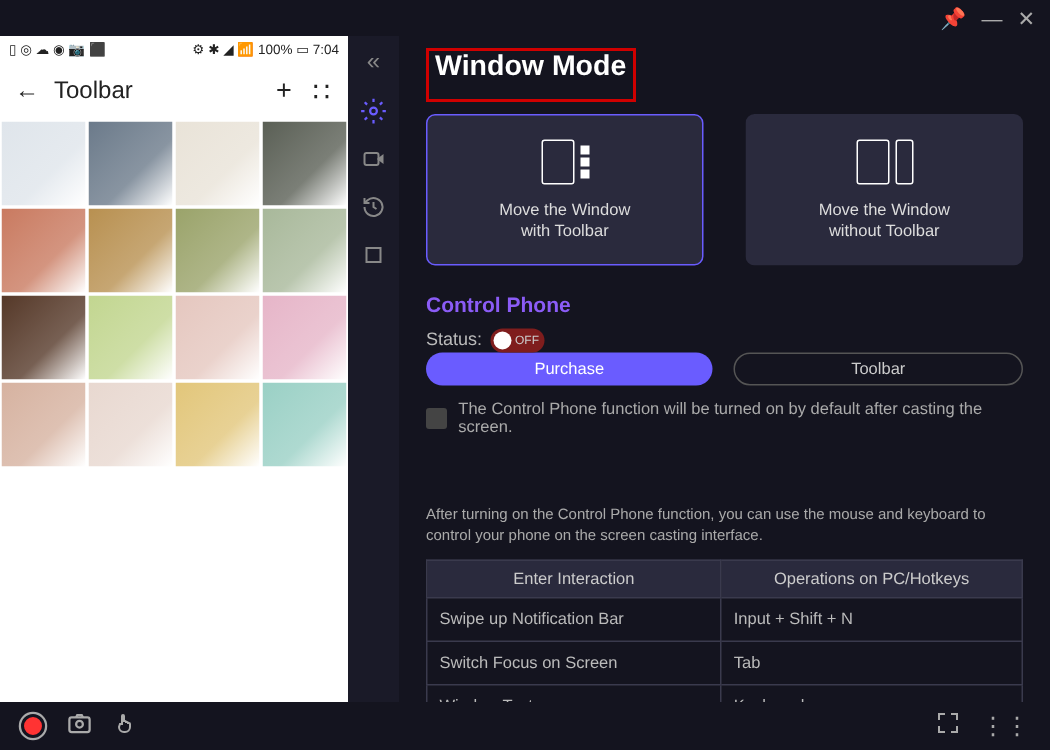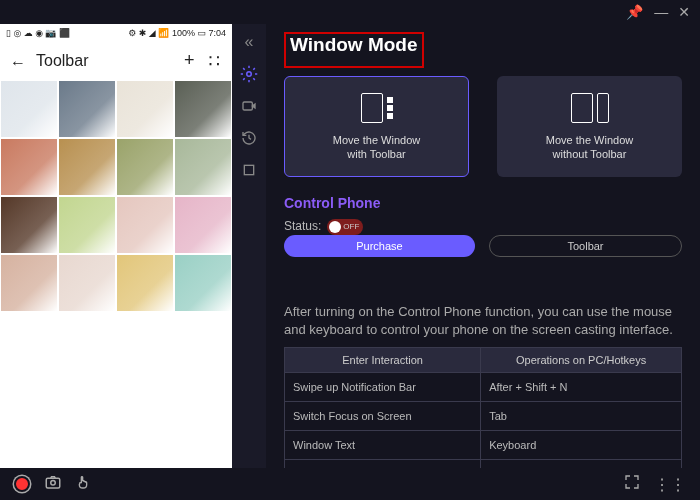--- a/index.html
+++ b/index.html
@@ -36,21 +36,21 @@
 .subsection { font-size: 14px; font-weight: 600; color: #8b5cf6; margin-bottom: 8px; }
 .status-row { display: flex; align-items: flex-start; gap: 6px; font-size: 12px; color: #bbb; }
 .toggle { width: 36px; height: 16px; background: #7f1d1d; border-radius: 8px; position: relative; font-size: 8px; display: flex; align-items: center; justify-content: flex-end; padding-right: 4px; color: #ccc; }
 .toggle::before { content: ''; position: absolute; left: 2px; width: 12px; height: 12px; background: #fff; border-radius: 50%; }
 .btn-row { display: flex; gap: 14px; margin-bottom: 10px; }
 .btn { flex: 1; height: 22px; border-radius: 11px; display: flex; align-items: center; justify-content: center; font-size: 11px; cursor: pointer; }
 .btn.primary { background: #6a5cff; color: #fff; }
 .btn.secondary { border: 1px solid #555; color: #ccc; }
 .check-row { display: flex; align-items: center; gap: 8px; font-size: 11px; color: #aaa; margin-bottom: 6px; }
 .checkbox { width: 14px; height: 14px; background: #444; border-radius: 2px; }
-.note { font-size: 13px; color: #aaa; line-height: 1.4; margin-bottom: 8px; margin-top: 46px; }
+.note { font-size: 10px; color: #aaa; line-height: 1.4; margin-bottom: 8px; margin-top: 46px; }
 .hotkey-table { width: 100%; border-collapse: collapse; font-size: 11px; }
 .hotkey-table th { background: #2a2a3d; padding: 6px; color: #ccc; font-weight: 400; border: 1px solid #3a3a4d; }
 .hotkey-table td { padding: 8px 8px; border: 1px solid #3a3a4d; color: #bbb; }
 .bottombar { height: 32px; display: flex; align-items: center; justify-content: space-between; padding: 0 14px; }
 .bottombar-left, .bottombar-right { display: flex; gap: 14px; align-items: center; }
 .bb-icon { color: #aaa; cursor: pointer; }
 .rec-btn { width: 16px; height: 16px; background: #ff3333; border-radius: 50%; border: 2px solid #14141f; box-shadow: 0 0 0 1.5px #aaa; }
 </style>
 </head>
 <body>
@@ -151,32 +151,36 @@
       </div>
       <div class="subsection">Control Phone</div>
       <div class="status-row">
         <span>Status:</span>
         <div class="toggle">OFF</div>
       </div>
       <div class="btn-row">
         <div class="btn primary">Purchase</div>
         <div class="btn secondary">Toolbar</div>
       </div>
+      <div class="check-row">
+        <div class="checkbox"></div>
+        <span>The Control Phone function will be turned on by default after casting the screen.</span>
+      </div>
       <div class="note">After turning on the Control Phone function, you can use the mouse and keyboard to control your phone on the screen casting interface.</div>
       <table class="hotkey-table">
         <thead>
             <tr>
           <th>Enter Interaction</th>
           <th>Operations on PC/Hotkeys</th>
         </tr>
           </thead>
         <tbody id="hk-body">
             <tr>
               <td>Swipe up Notification Bar</td>
-              <td>After + Shift + N</td>
+              <td>Input + Shift + N</td>
             </tr>
             <tr>
               <td>Switch Focus on Screen</td>
               <td>Tab</td>
             </tr>
             <tr>
               <td>Window Text</td>
               <td>Keyboard</td>
             </tr>
             <tr>

